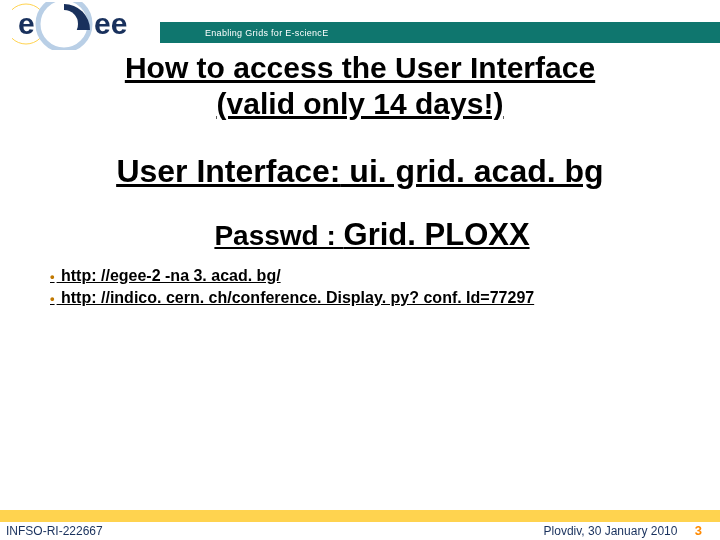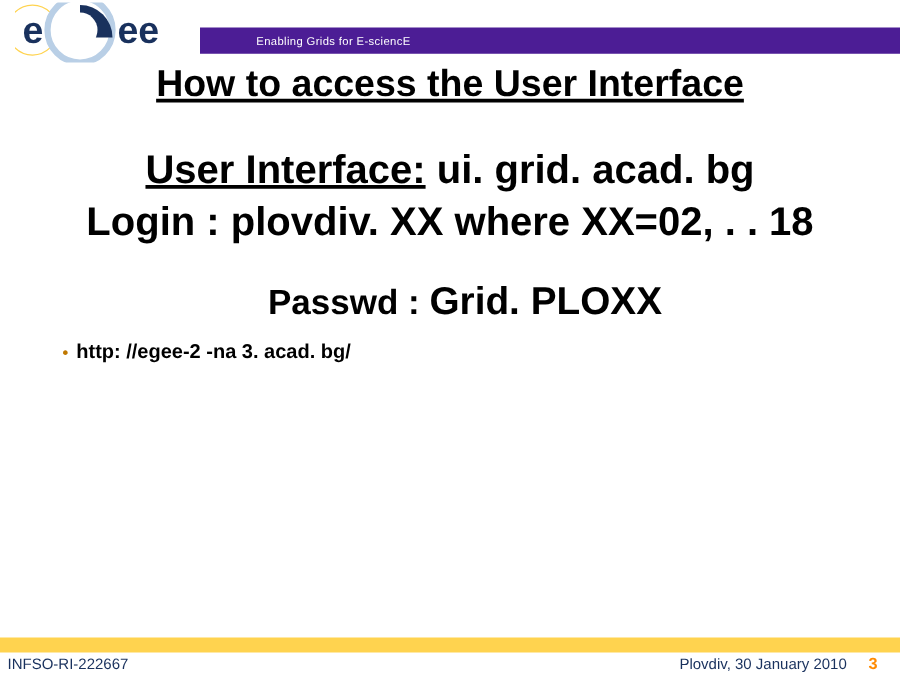--- a/index.html
+++ b/index.html
@@ -1,24 +1,24 @@
 <!DOCTYPE html>
 <html><head>
 <meta charset="utf-8">
 <style>
   * { margin: 0; padding: 0; box-sizing: border-box; }
   body { width: 720px; height: 540px; background: #fff; font-family: Arial, "Helvetica Neue", Helvetica, sans-serif; overflow: hidden; position: relative; }
 
   .header { width: 720px; height: 43px; background: #fff; position: relative; }
-  .banner { position: absolute; left: 160px; top: 22px; right: 0; height: 21px; background: #4c1d95; display: flex; align-items: center; padding-left: 45px; }
+  .banner { position: absolute; left: 160px; top: 22px; right: 0; height: 21px; background: #0f766e; display: flex; align-items: center; padding-left: 45px; }
   .tagline { color: #fff; font-size: 9px; letter-spacing: 0.3px; }
 
   .logo { position: absolute; left: 12px; top: 2px; width: 160px; height: 48px; z-index: 3; }
 
-  .content { position: absolute; left: 0; right: 0; top: 43px; bottom: 32px; text-align: center; }
+  .content { position: absolute; left: 0; right: 0; top: 43px; bottom: 32px; text-align: center; text-decoration: underline; }
 
   .title1 { font-size: 30px; font-weight: bold; text-decoration: underline; margin-top: 8px; }
   .title2 { font-size: 30px; font-weight: bold; text-decoration: underline; margin-top: 2px; }
 
   .ui-line, .login-line { font-size: 32px; font-weight: bold; line-height: 1.25; }
   .ui-line { margin-top: 30px; }
   .login-line { margin-top: 2px; }
   .ui-label { text-decoration: underline; }
 
   .passwd-line { font-size: 28px; font-weight: bold; margin-top: 26px; padding-left: 24px; }
@@ -51,35 +51,34 @@
       <circle cx="52" cy="22" r="14" fill="#fff"></circle>
       <text x="6" y="32" fill="#19315d" font-family="Arial" font-size="30" font-weight="bold">e</text>
       <text x="43" y="32" fill="#fff" font-family="Arial" font-size="30" font-weight="bold">G</text>
       <text x="82" y="32" fill="#19315d" font-family="Arial" font-size="30" font-weight="bold">ee</text>
     </svg>
   </div>
 </div>
 
 <div class="content">
   <div class="title1">How to access the User Interface</div>
+  <div class="title2">(valid only 14 days!)</div>
 
   <div class="ui-line">
     <span class="ui-label">User Interface:</span><span> ui. grid. acad. bg</span>
-  </div>
-  <div class="login-line">
-    <span>Login</span><span> : plovdiv. XX  where XX=02, . . 18</span>
   </div>
 
   <div class="passwd-line">
     <span>Passwd : </span><span class="passwd-val">Grid. PLOXX</span>
   </div>
 
 
   <div class="links">
     <div><span class="bullet">•</span> <span>http: //egee-2 -na 3. acad. bg/</span></div>
+    <div><span class="bullet">•</span> <span>http: //indico. cern. ch/conference. Display. py? conf. Id=77297</span></div>
   </div>
 </div>
 
 <div class="footer">
   <div class="footbar"></div>
   <div class="footrow">
     <span class="proj">INFSO-RI-222667</span>
     <span class="right">
       <span>Plovdiv, 30 January 2010</span>
       <span class="pagenum">3</span>

